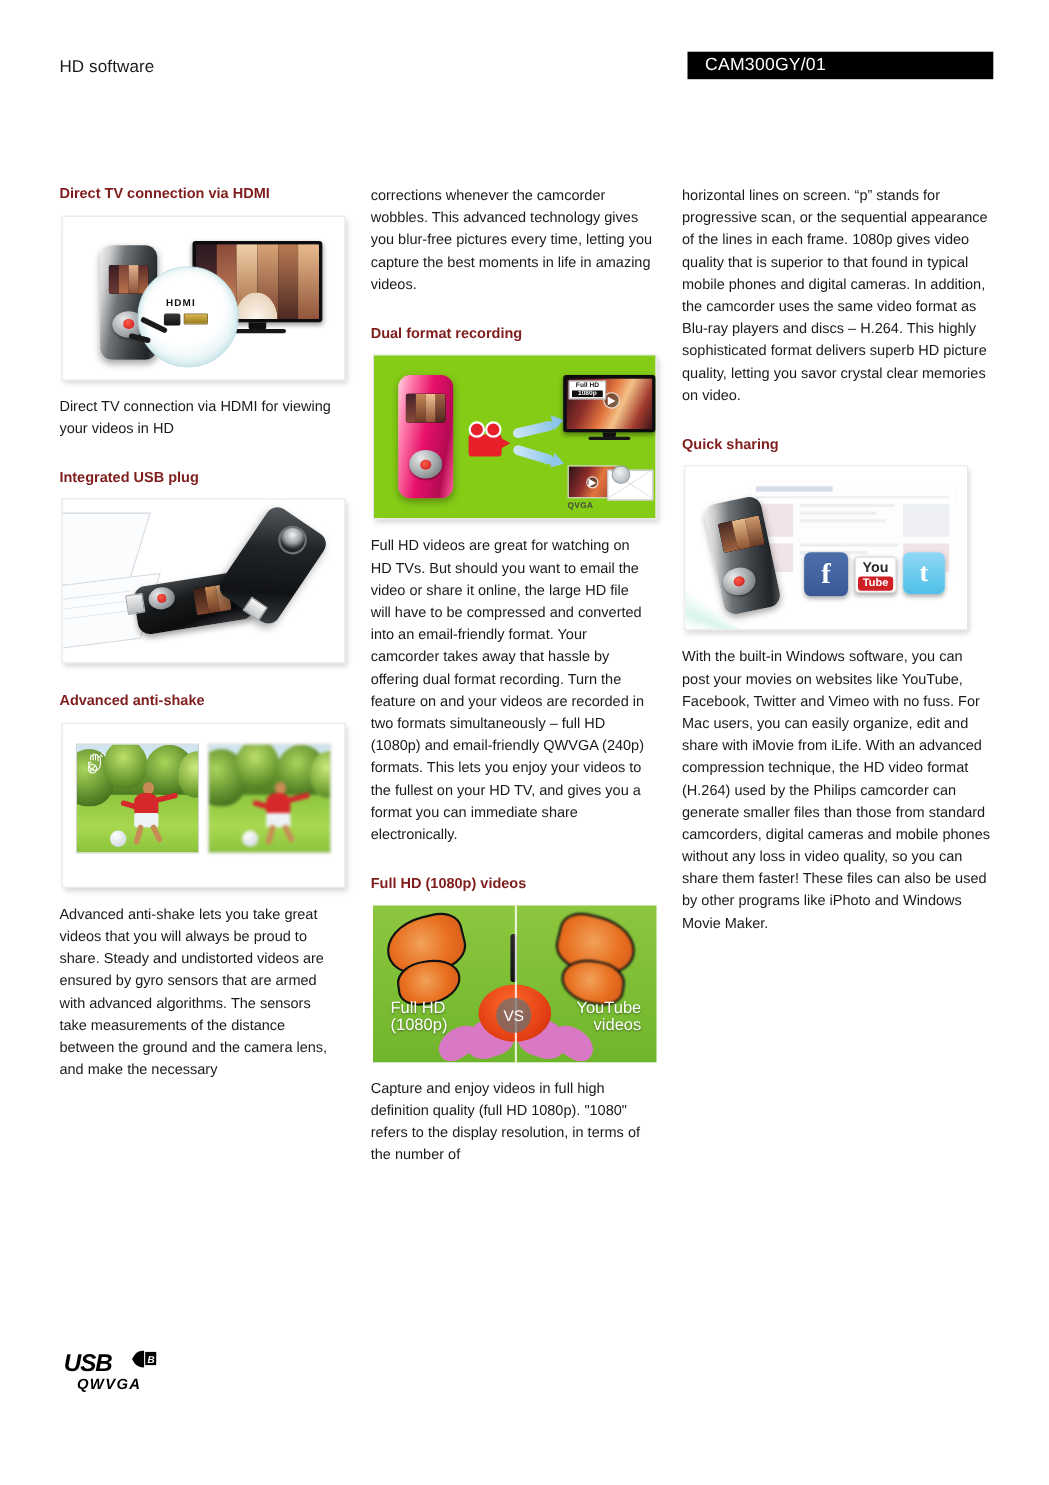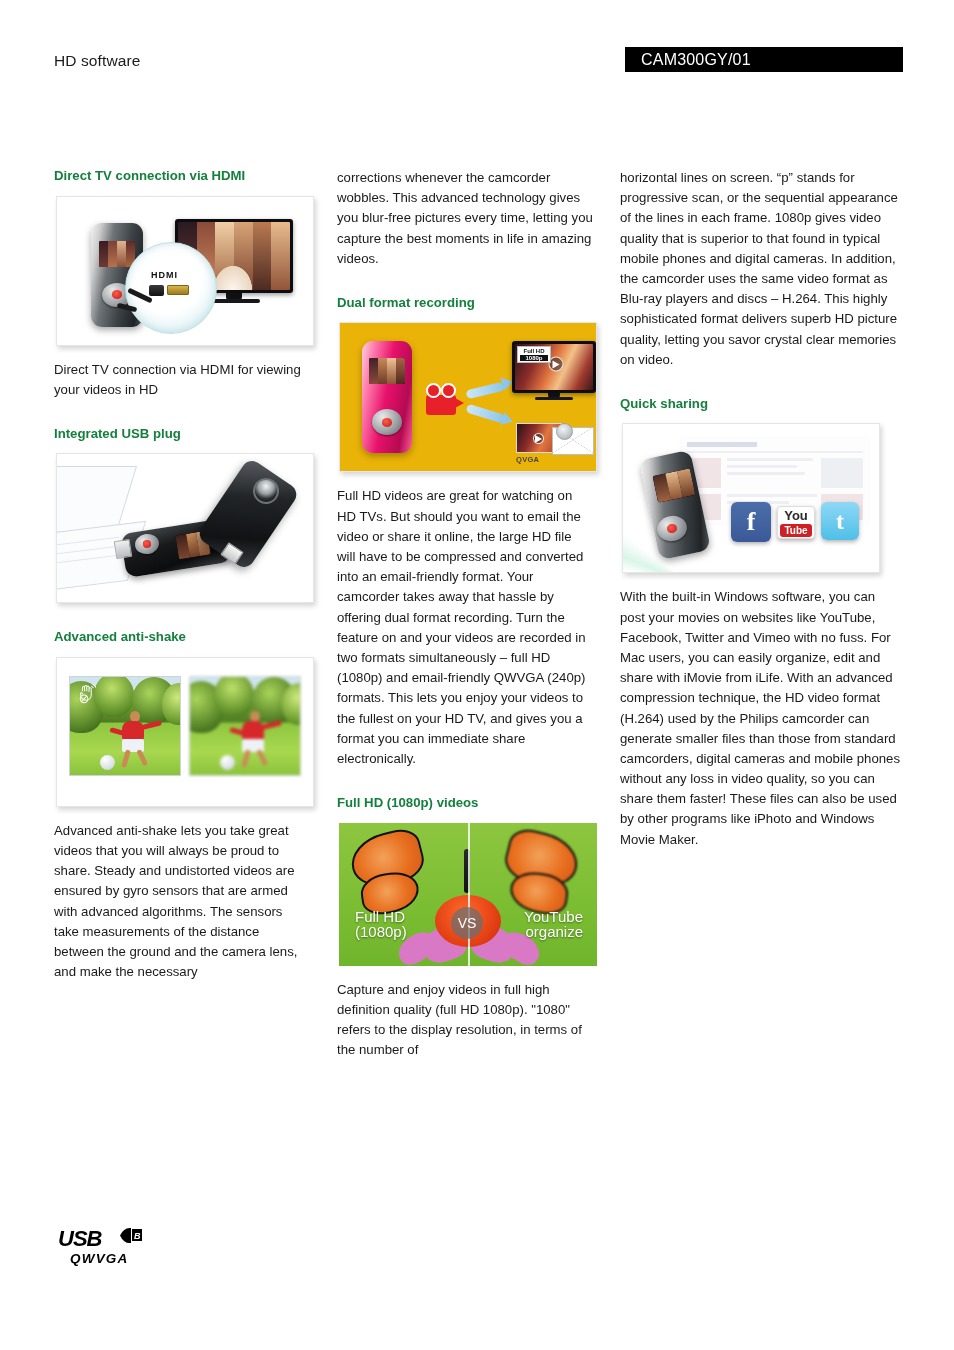--- a/index.html
+++ b/index.html
@@ -38,21 +38,21 @@
   
   .cols {
     position: absolute; left: 54px; top: 168px;
     width: 850px;
     display: flex; gap: 0;
   }
   .col { width: 283px; padding-right: 27px; }
   .col:last-child { padding-right: 0; }
 
   h3.feat {
-    color: #15803d; font-size: 13.2px; font-weight: bold;
+    color: #7f1d1d; font-size: 13.2px; font-weight: bold;
     margin: 0 0 11px 0; line-height: 1.25;
   }
   h3.feat.spaced { margin-top: 26px; }
 
   p.body {
     font-size: 13.2px; line-height: 1.53; margin: 0 0 0 0;
     color: #1a1a1a; text-align: left;
   }
 
   
@@ -454,21 +454,21 @@
       <p class="body">Advanced anti-shake lets you take great videos that you will always be proud to share. Steady and undistorted videos are ensured by gyro sensors that are armed with advanced algorithms. The sensors take measurements of the distance between the ground and the camera lens, and make the necessary</p>
     </div>
 
     <div class="col">
 
       <p class="body">corrections whenever the camcorder wobbles. This advanced technology gives you blur-free pictures every time, letting you capture the best moments in life in amazing videos.</p>
 
       <h3 class="feat spaced">Dual format recording</h3>
 
       <div class="fig">
-        <div class="fig-inner" style="background:#eab308;">
+        <div class="fig-inner" style="background:#84cc16;">
 
           <div class="cam pink-cam" style="left:22px; top:18px; width:50px; height:112px;"></div>
           <div class="cam-screen" style="left:29px; top:35px; width:36px; height:26px;">
             <div class="faces">
               <i style="background:linear-gradient(#43202a,#8a4a38)"></i>
               <i style="background:linear-gradient(#c8885a,#6e3c26)"></i>
               <i style="background:linear-gradient(#f0c396,#8e5334)"></i>
               <i style="background:linear-gradient(#a66444,#4e2a20)"></i>
             </div>
           </div>
@@ -539,21 +539,21 @@
           <div class="flower-center" style="left:96px; top:72px; width:66px; height:52px;"></div>
           <div class="bfly-split"></div>
 
           <div class="bfly-text" style="left:16px; top:86px;">
             <div>Full HD</div>
             <div>(1080p)</div>
           </div>
           <div class="vs-circle" style="left:112px; top:84px; width:32px; height:32px;">VS</div>
           <div class="bfly-text" style="left:152px; top:86px; text-align:right; width:92px;">
             <div>YouTube</div>
-            <div>organize</div>
+            <div>videos</div>
           </div>
         </div>
       </div>
 
       <p class="body" style="margin-top:12px;">Capture and enjoy videos in full high definition quality (full HD 1080p). "1080" refers to the display resolution, in terms of the number of</p>
     </div>
 
     <div class="col">
 
       <p class="body">horizontal lines on screen. “p” stands for progressive scan, or the sequential appearance of the lines in each frame. 1080p gives video quality that is superior to that found in typical mobile phones and digital cameras. In addition, the camcorder uses the same video format as Blu-ray players and discs – H.264. This highly sophisticated format delivers superb HD picture quality, letting you savor crystal clear memories on video.</p>

